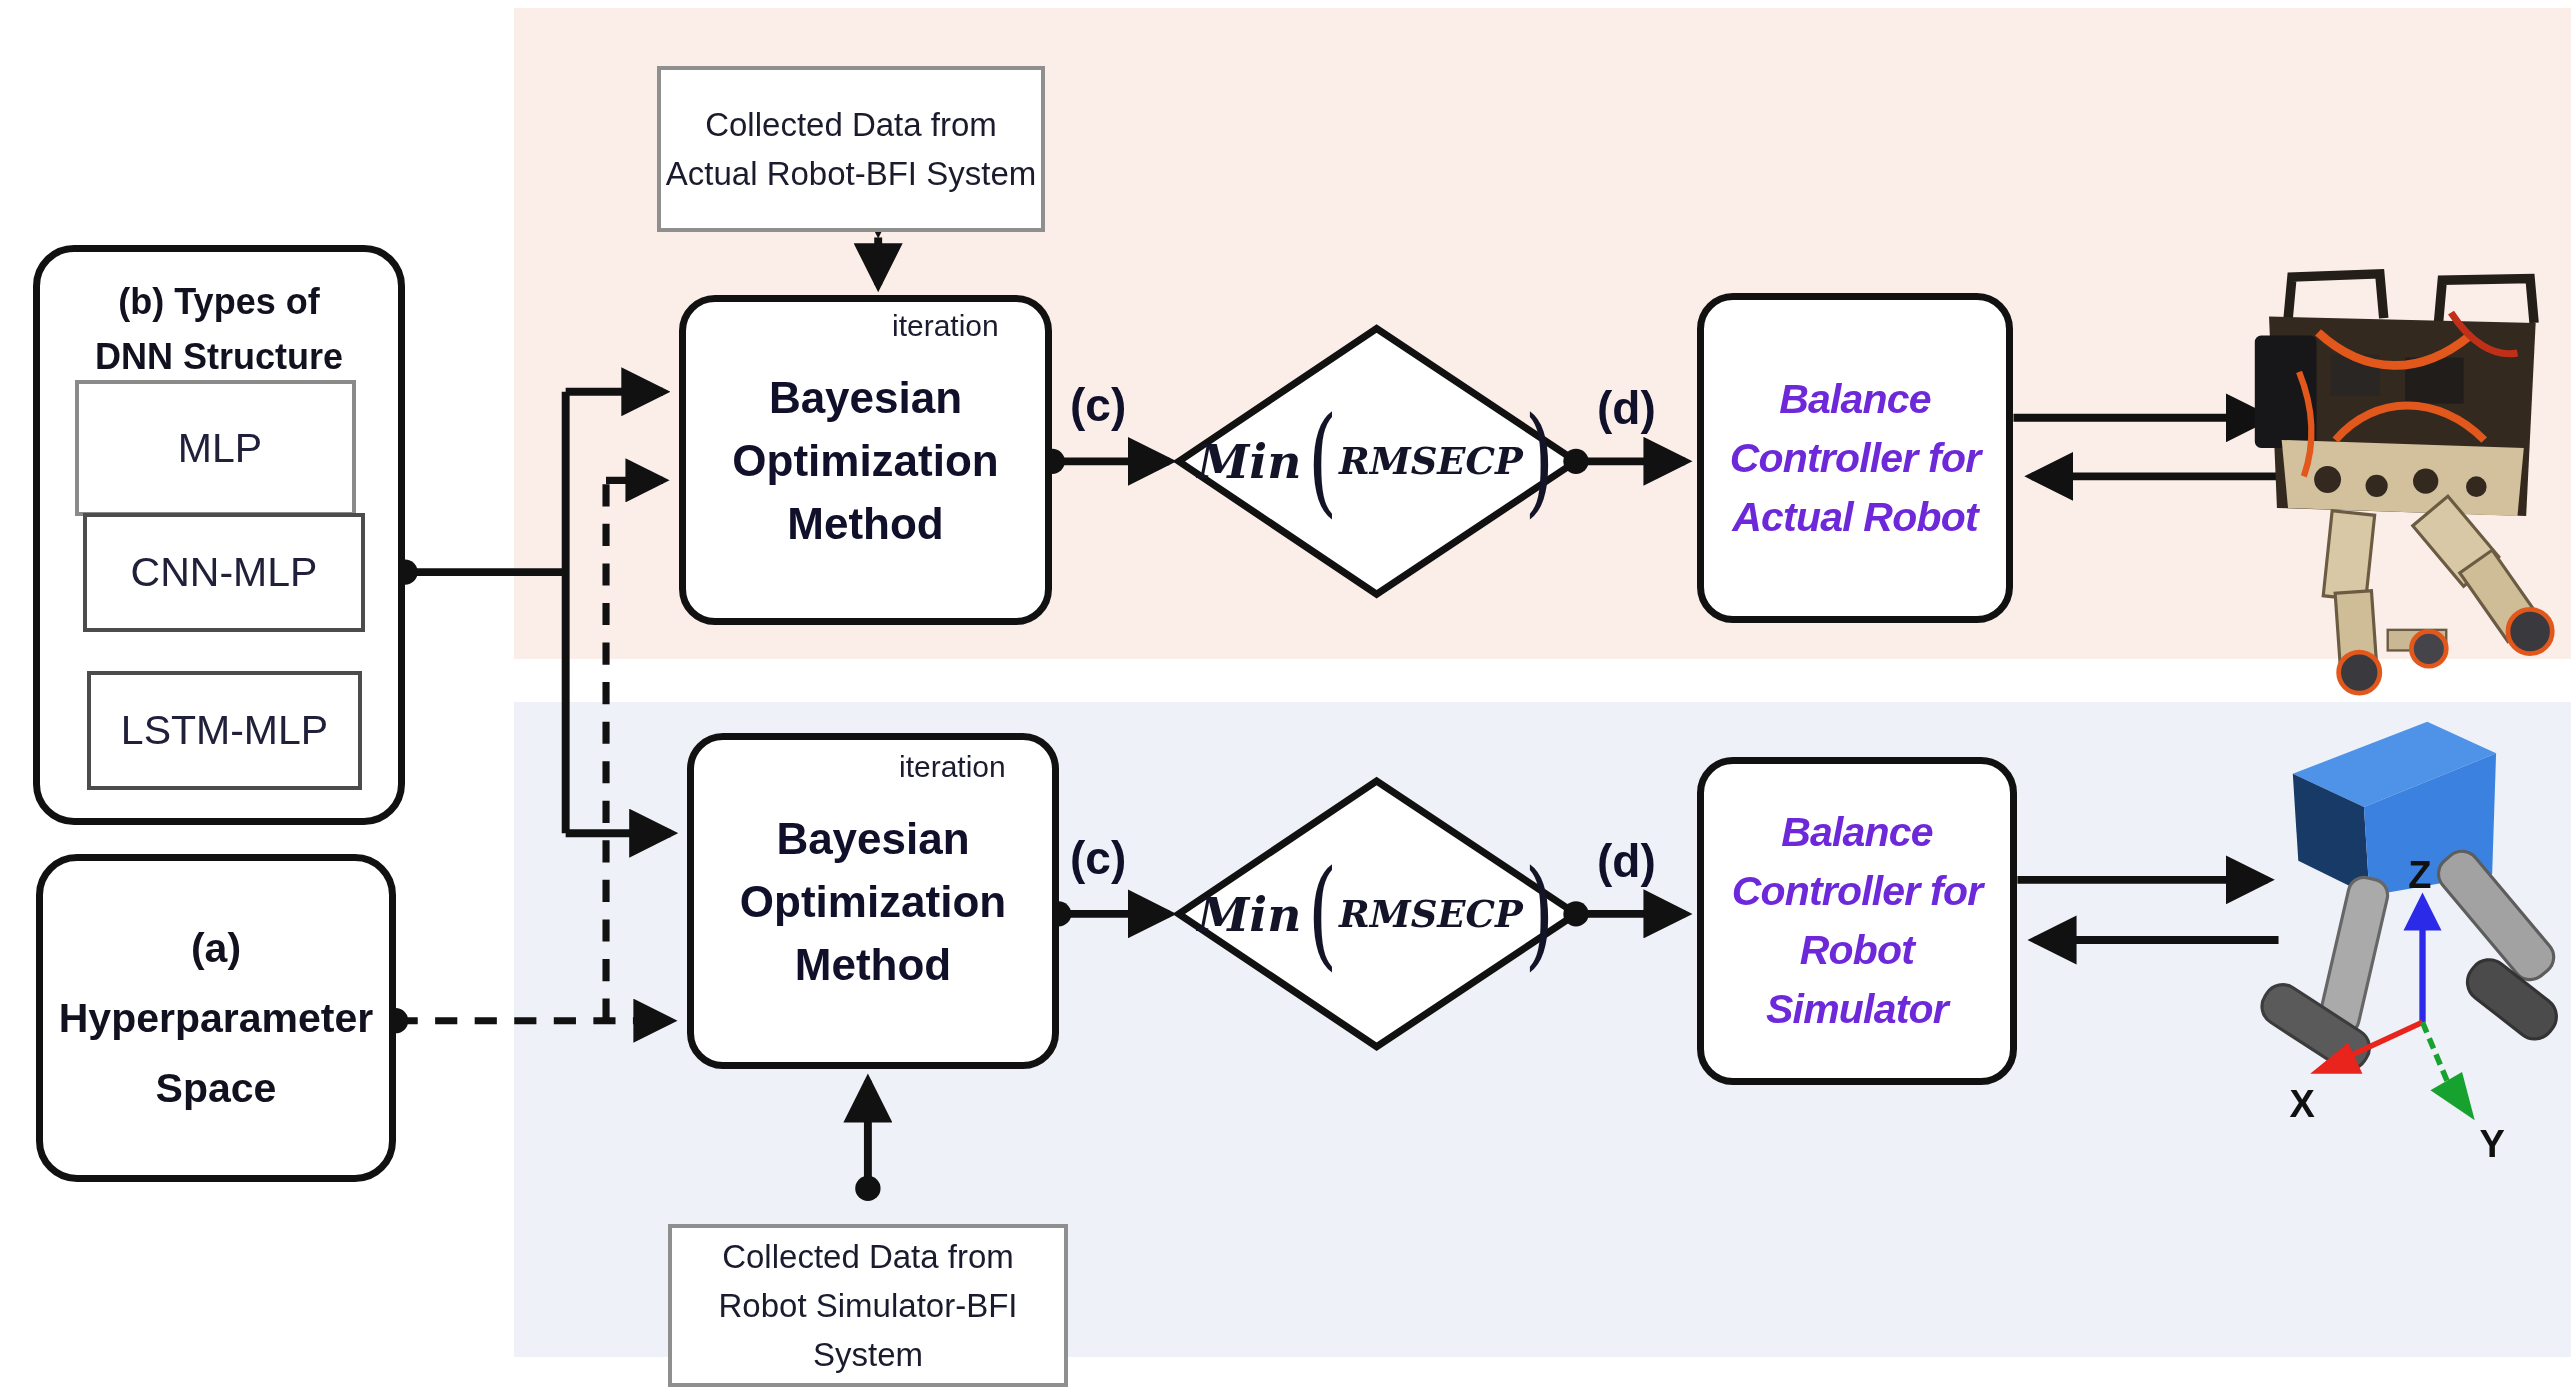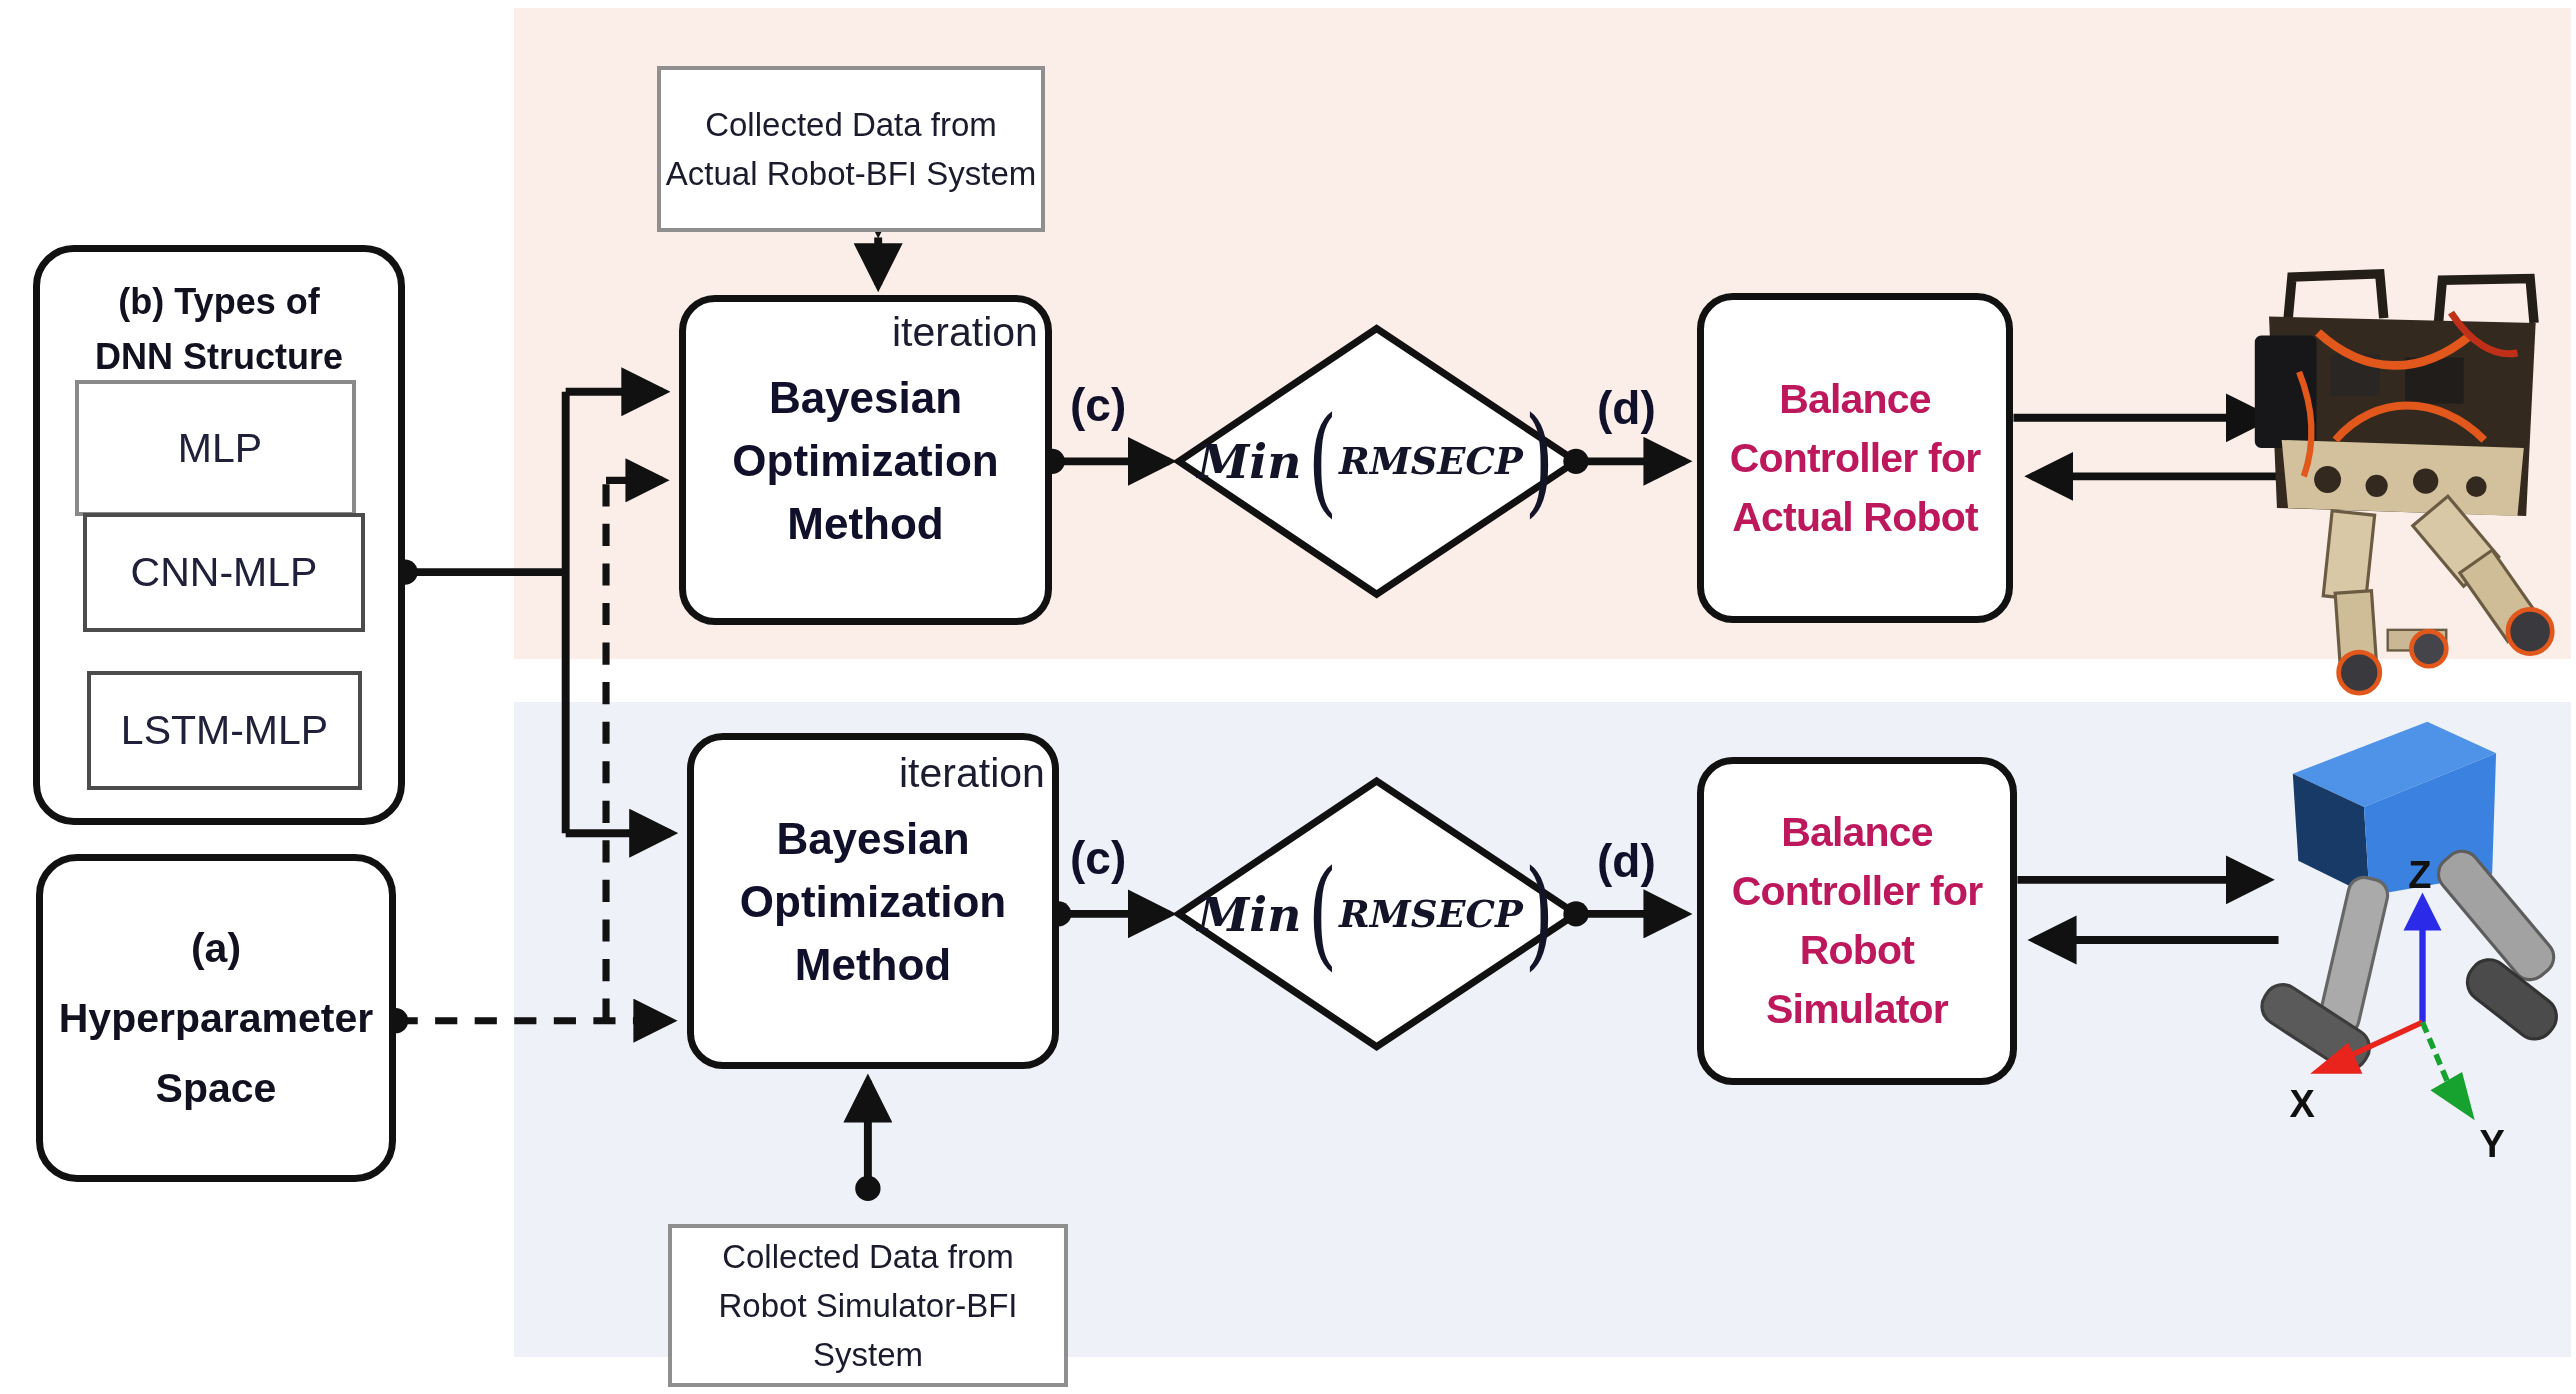--- a/index.html
+++ b/index.html
@@ -14,22 +14,22 @@
        text-align:center;box-sizing:border-box;}
   .databox{position:absolute;background:#ffffff;border:4.7px solid #8f8f8f;
        display:flex;flex-direction:column;align-items:center;justify-content:center;
        text-align:center;box-sizing:border-box;font-size:33px;line-height:49px;color:#1b1b2e;margin-top:36px;}
   .innerbox{position:absolute;background:#ffffff;border:4px solid #6f6f6f;
        display:flex;align-items:center;justify-content:center;text-align:center;
        box-sizing:border-box;font-size:41px;color:#20203a;}
   .dnn-title{font-size:36px;font-weight:bold;line-height:55px;color:#111120;}
   .hyp-title{font-size:41px;font-weight:bold;line-height:70px;color:#111120;}
   .bayes-text{font-size:44px;font-weight:bold;line-height:63px;color:#10102a;position:relative;z-index:3;}
-  .ctrl-text{font-size:41px;font-weight:bold;line-height:59px;color:#be185d;letter-spacing:-0.8px;}
-  .iteration{position:absolute;font-size:41px;color:#1c1c30;z-index:4;}
+  .ctrl-text{font-size:41px;font-weight:bold;line-height:59px;color:#6d28d9;letter-spacing:-0.8px;font-style:italic;}
+  .iteration{position:absolute;font-size:30px;color:#1c1c30;z-index:4;}
   .cd-label{position:absolute;font-size:46px;font-weight:bold;color:#10102a;z-index:4;}
   .formula{position:absolute;display:flex;align-items:center;justify-content:center;z-index:4;
            font-family:"DejaVu Serif","Liberation Serif",serif;color:#141428;}
   .formula .min{font-size:47px;font-weight:bold;font-style:italic;margin-right:4.7px;}
   .formula .paren{font-size:76px;font-weight:normal;transform:scaleY(1.55);transform-origin:center;
                   line-height:76px;padding:0 1.6px;}
   .formula .frac{display:flex;flex-direction:row;align-items:flex-end;line-height:44px;}
   .formula .frac span{font-size:37px;font-weight:bold;font-style:italic;}
 </style>
 </head>

